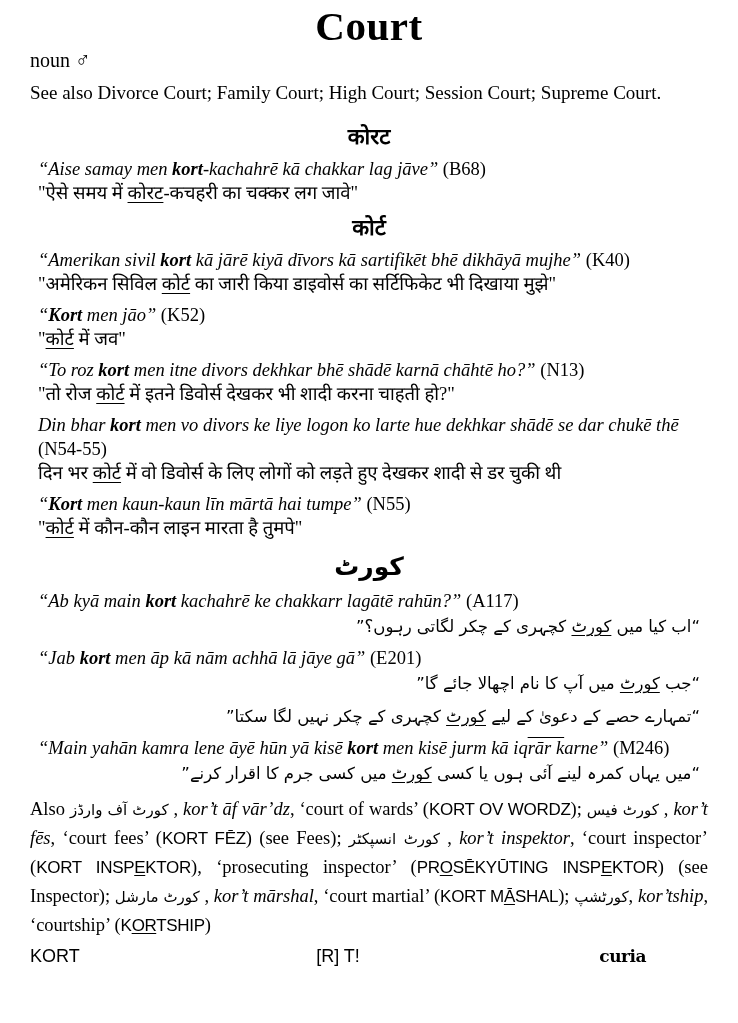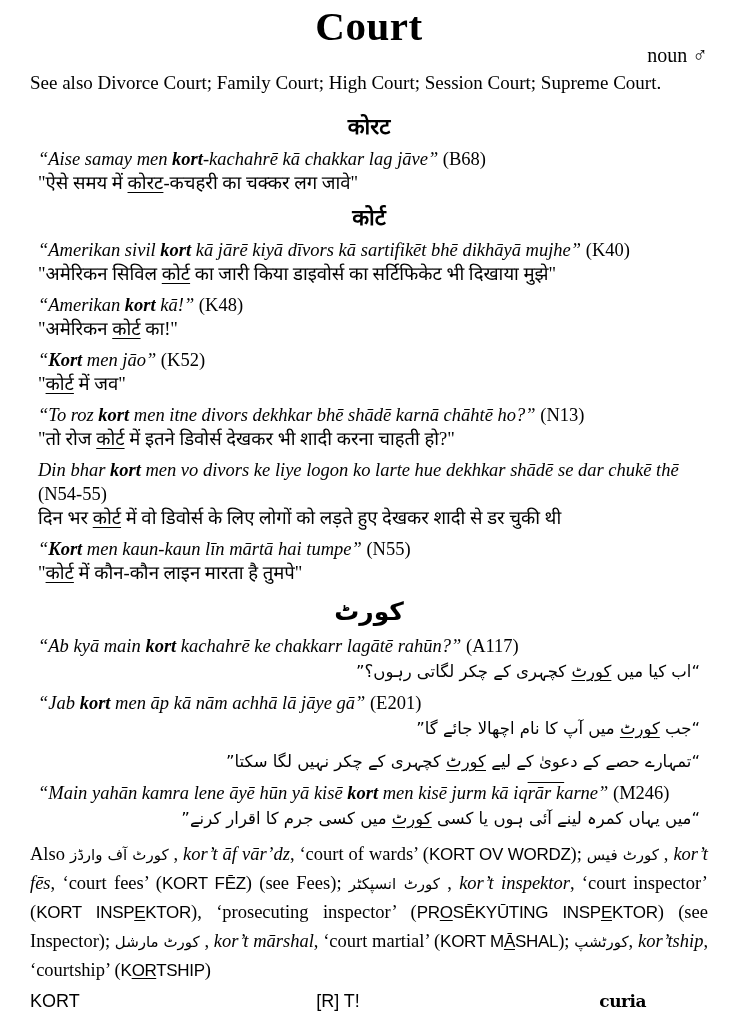--- a/index.html
+++ b/index.html
@@ -6,21 +6,21 @@
   body {
     width: 738px; height: 1023px; overflow: hidden;
     color: #000; font-family: "Liberation Serif", serif;
   }
   .page { padding: 6px 30px 0 30px; }
 
   .title {
     text-align: center; font-weight: bold; font-size: 41px;
     line-height: 36px; margin: 2px 0 0 0; letter-spacing: 0.5px;
   }
-  .pos-line { text-align: right; font-size: 20px; line-height: 23px; }
+  .pos-line { text-align: left; font-size: 20px; line-height: 33px; }
   .gender { font-size: 21px; }
   .see-also {
     text-align: justify; font-size: 19px; line-height: 25px; margin: 3px 0 18px 0;
   }
 
   .heading { text-align: center; font-weight: bold; }
   .heading.deva { font-size: 22px; line-height: 28px; margin: 8px 0 2px 0; }
   .heading.urdu {
     font-size: 25px; line-height: 32px; margin: 10px 0 4px 0;
     font-family: "DejaVu Sans", sans-serif;
@@ -79,24 +79,20 @@
       <div class="example">
         <div class="roman"><span class="">“Aise samay men </span><span class="seg-b">kort</span><span class="">-kachahrē kā chakkar lag jāve” </span><span class="seg-r">(B68)</span></div>
         <div class="translation deva"><span class="">"ऐसे समय में </span><span class="seg-u">कोरट</span><span class="">-कचहरी का चक्कर लग जावे"</span></div>
       </div>
       <div class="heading deva">कोर्ट</div>
       <div class="example">
         <div class="roman"><span class="">“Amerikan sivil </span><span class="seg-b">kort</span><span class=""> kā jārē kiyā dīvors kā sartifikēt bhē dikhāyā mujhe” </span><span class="seg-r">(K40)</span></div>
         <div class="translation deva"><span class="">"अमेरिकन सिविल </span><span class="seg-u">कोर्ट</span><span class=""> का जारी किया डाइवोर्स का सर्टिफिकेट भी दिखाया मुझे"</span></div>
       </div>
       <div class="example">
-        <div class="roman"><span class="">“Amerikan </span><span class="seg-b">kort</span><span class=""> kā!” </span><span class="seg-r">(K48)</span></div>
-        <div class="translation deva"><span class="">"अमेरिकन </span><span class="seg-u">कोर्ट</span><span class=""> का!"</span></div>
-      </div>
-      <div class="example">
         <div class="roman"><span class="">“</span><span class="seg-b">Kort</span><span class=""> men jāo” </span><span class="seg-r">(K52)</span></div>
         <div class="translation deva"><span class="">"</span><span class="seg-u">कोर्ट</span><span class=""> में जव"</span></div>
       </div>
       <div class="example">
         <div class="roman"><span class="">“To roz </span><span class="seg-b">kort</span><span class=""> men itne divors dekhkar bhē shādē karnā chāhtē ho?” </span><span class="seg-r">(N13)</span></div>
         <div class="translation deva"><span class="">"तो रोज </span><span class="seg-u">कोर्ट</span><span class=""> में इतने डिवोर्स देखकर भी शादी करना चाहती हो?"</span></div>
       </div>
       <div class="example">
         <div class="roman"><span class="">Din bhar </span><span class="seg-b">kort</span><span class=""> men vo divors ke liye logon ko larte hue dekhkar shādē se dar chukē thē </span><span class="seg-r">(N54-55)</span></div>
         <div class="translation deva"><span class="">दिन भर </span><span class="seg-u">कोर्ट</span><span class=""> में वो डिवोर्स के लिए लोगों को लड़ते हुए देखकर शादी से डर चुकी थी</span></div>

